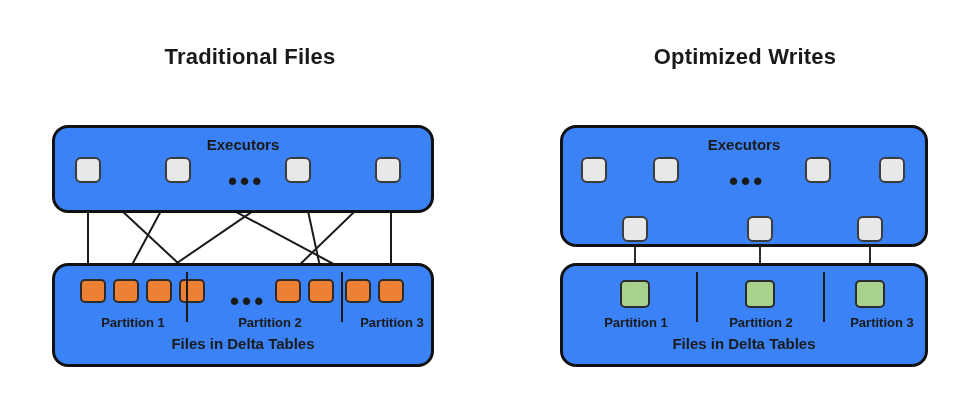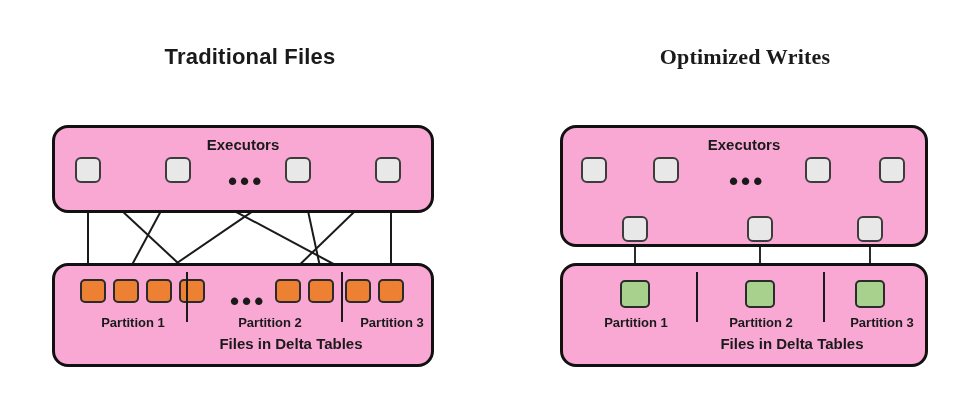--- a/index.html
+++ b/index.html
@@ -23,40 +23,40 @@
   .panel-title {
     position: absolute;
     font-size: 22px;
     font-weight: 600;
     color: #1a1a1a;
     text-align: center;
     letter-spacing: 0.2px;
     white-space: nowrap;
   }
   #title-left  { left: 60px;  top: 44px; width: 380px; }
-  #title-right { left: 545px; top: 44px; width: 400px; font-family: Liberation Serif, serif; }
+  #title-right { left: 545px; top: 44px; width: 400px; }
 
   .frame {
     position: absolute;
     border: 3px solid #111111;
     border-radius: 16px;
-    background: #f9a8d4;
+    background: #3b82f6;
     box-sizing: border-box;
   }
   .frame-label {
     position: absolute;
     width: 100%;
     text-align: center;
     font-size: 15px;
     font-weight: 600;
     color: #1a1a1a;
     white-space: nowrap;
   }
   .exec-label { top: 8px; }
-  .files-label { bottom: 12px; margin-left: 48px; }
+  .files-label { bottom: 12px; }
 
   .node {
     position: absolute;
     box-sizing: border-box;
     border-radius: 6px;
   }
   .node-exec {
     width: 26px;
     height: 26px;
     background: #e8e8e8;

